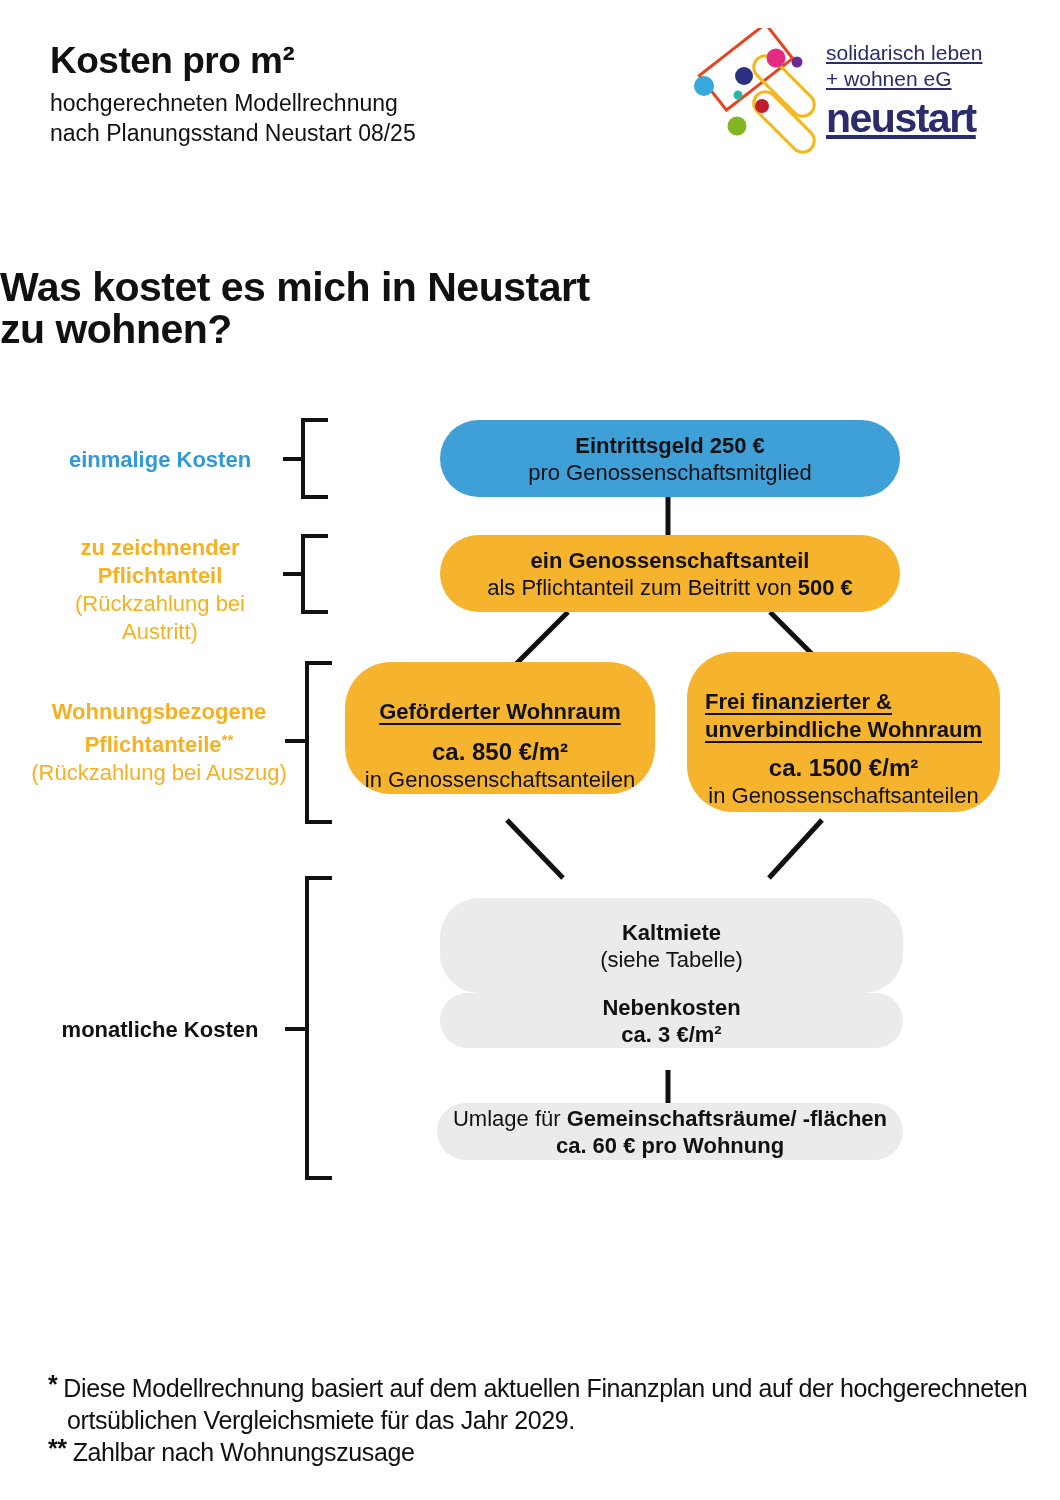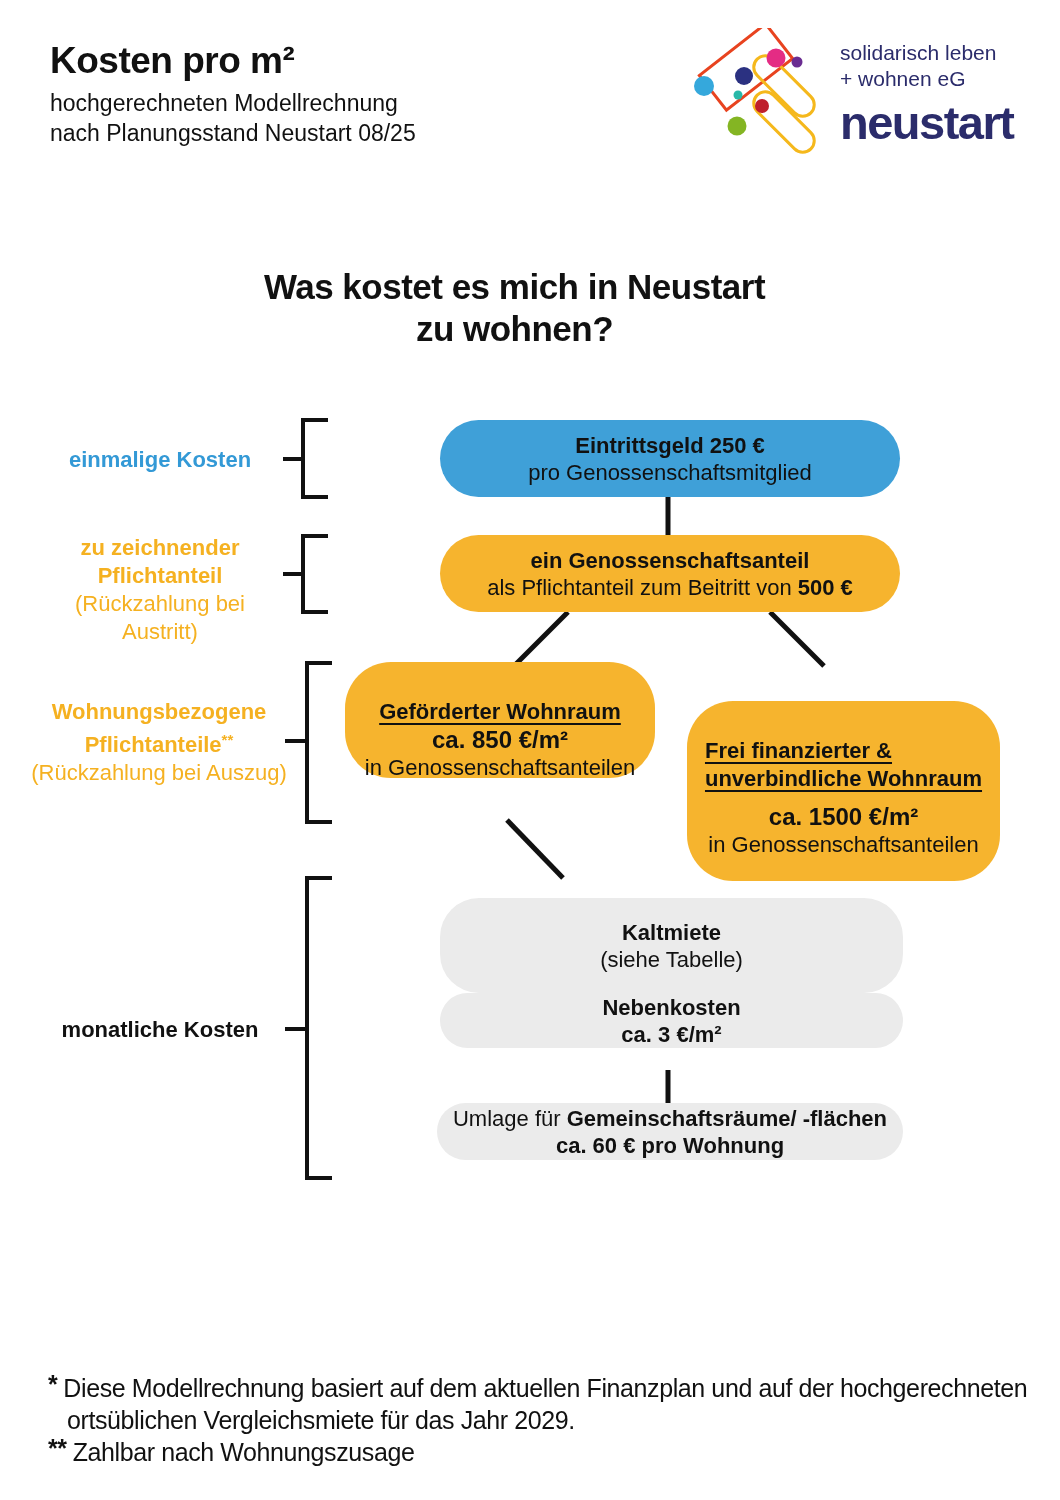--- a/index.html
+++ b/index.html
@@ -8,27 +8,27 @@
     font-family:"Liberation Sans", sans-serif; color:#111; overflow:hidden;
   }
 
   
   .title-block { position:absolute; left:50px; top:40px; }
   .doc-title { font-size:37px; font-weight:bold; letter-spacing:-0.5px; line-height:42px; }
   .doc-subtitle { font-size:23px; line-height:30px; margin-top:6px; }
 
   .logo { position:absolute; left:680px; top:28px; display:flex; align-items:flex-start; }
   .logo-mark { width:140px; height:132px; }
-  .logo-text { margin-left:20px; padding-top:12px; color:#2b2c6b; }
+  .logo-text { margin-left:6px; padding-top:12px; color:#2b2c6b;text-decoration:underline; }
   .logo-tagline { font-size:21px; line-height:26px; }
-  .logo-brand { font-size:47px; font-weight:bold; letter-spacing:-1.5px; margin-top:3px; }
+  .logo-brand { font-size:41px; font-weight:bold; letter-spacing:-1.5px; margin-top:3px; }
 
   
-  .heading { position:absolute; left:0; top:266px; width:1029px; text-align:center;
-             font-size:35px; font-weight:bold; line-height:42px; letter-spacing:-0.5px; }
+  .heading { position:absolute; left:0; top:266px; width:1029px; 
+             font-size:41px; font-weight:bold; line-height:42px; letter-spacing:-0.5px; }
 
   
   .overlay { position:absolute; left:0; top:0; width:1060px; height:1500px; }
 
   
   .pill { position:absolute; display:flex; flex-direction:column; align-items:center;
           justify-content:center; border-radius:39px;
           font-size:22px; line-height:27px; }
   .pill.blue   { background:#3fa0d8; }
   .pill.orange { background:#f6b42e; }
@@ -141,29 +141,29 @@
   <div class="pill blue" style="left:440px; top:420px; width:460px; height:77px;">
     <div class="bold">Eintrittsgeld 250 €</div>
     <div>pro Genossenschaftsmitglied</div>
   </div>
 
   <div class="pill orange" style="left:440px; top:535px; width:460px; height:77px;">
     <div class="bold">ein Genossenschaftsanteil</div>
     <div><span>als Pflichtanteil zum Beitritt von </span><span class="bold">500 €</span></div>
   </div>
 
-  <div class="pill orange bigbox" style="left:345px; top:662px; width:310px; height:116px;">
+  <div class="pill orange bigbox" style="left:345px; top:662px; width:310px; height:132px;">
     <div class="box-title">
       <div>Geförderter Wohnraum</div>
     </div>
     <div class="price">ca. 850 €/m²</div>
     <div>in Genossenschaftsanteilen</div>
   </div>
 
-  <div class="pill orange bigbox" style="left:687px; top:701px; width:313px; height:180px;">
+  <div class="pill orange bigbox" style="left:687px; top:652px; width:313px; height:160px;">
     <div class="box-title">
       <div>Frei finanzierter &amp;</div>
       <div>unverbindliche Wohnraum</div>
     </div>
     <div class="price">ca. 1500 €/m²</div>
     <div>in Genossenschaftsanteilen</div>
   </div>
 
   <div class="pill grey" style="left:440px; top:878px; width:463px; height:95px;margin-top:20px;">
     <div class="bold">Kaltmiete</div>

